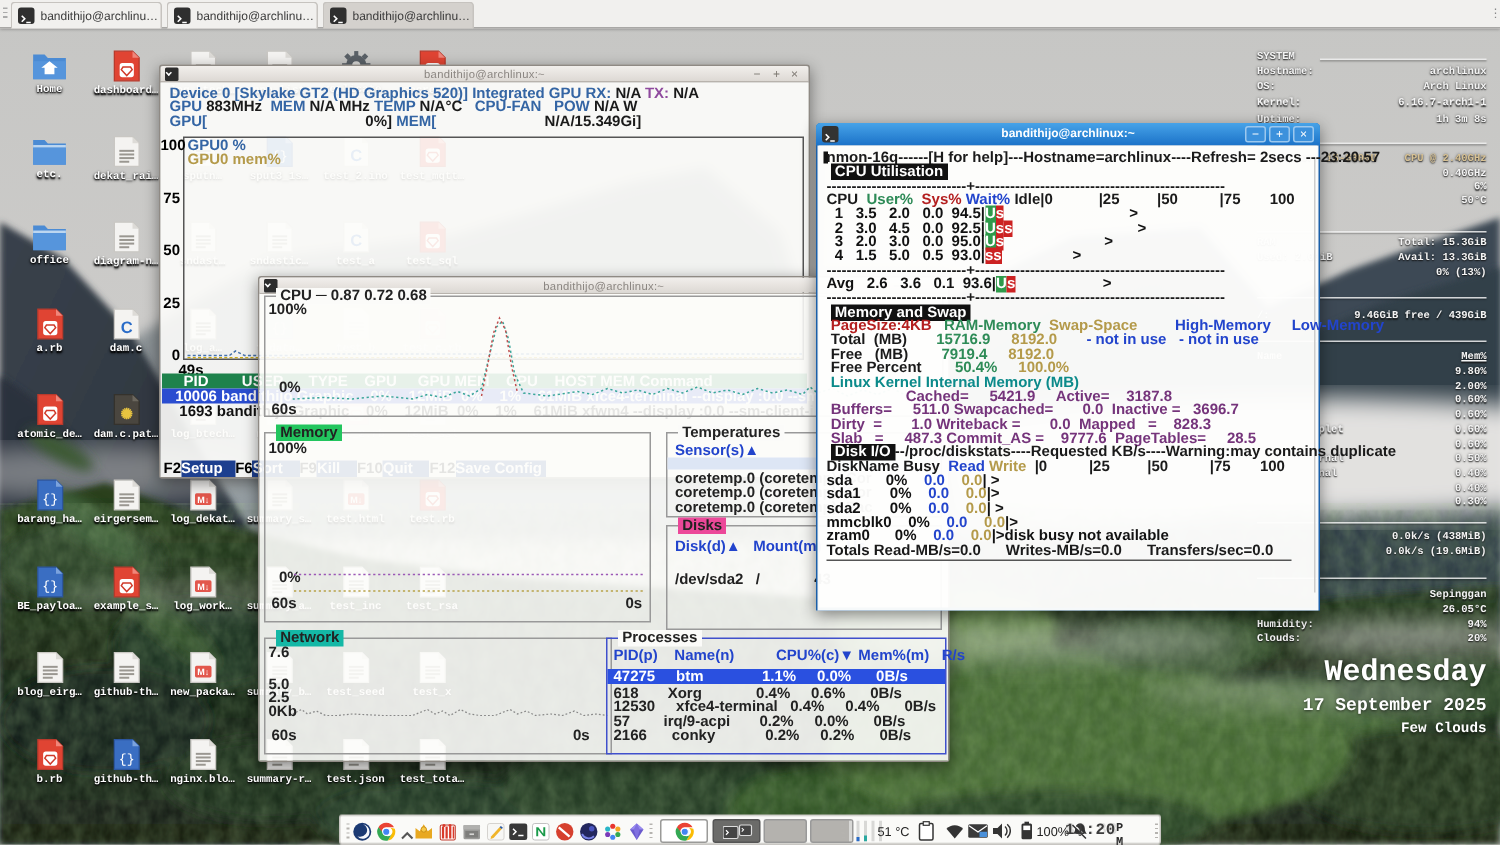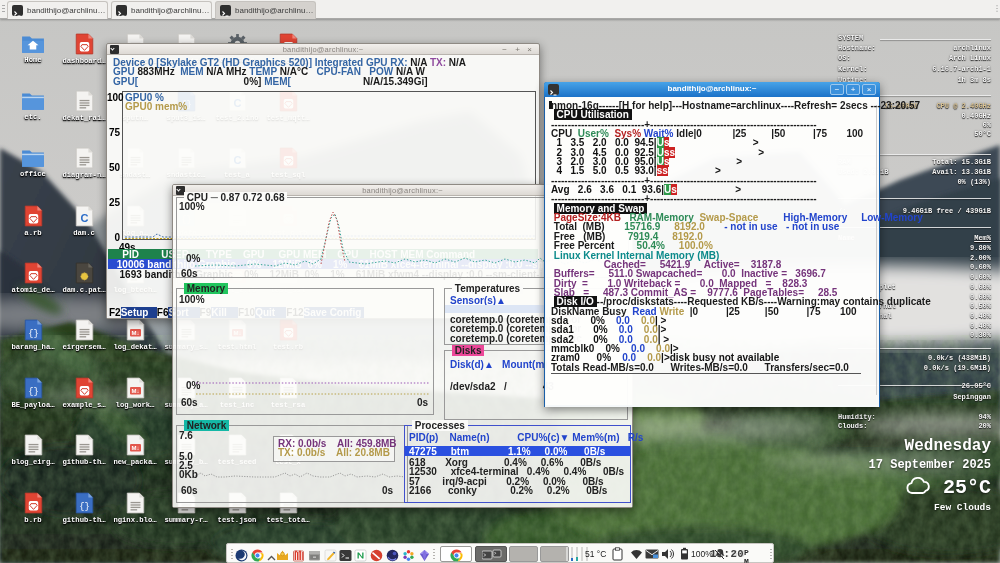--- a/index.html
+++ b/index.html
@@ -775,24 +775,20 @@
       <pre class="abs" style="left:277px;top:164px"><span class="bl" style="font-weight:bold">Disk(d)▲   Mount(m)      Us</span></pre>
       <pre class="abs" style="left:277px;top:186px;color:#222">/dev/sda2   /             43</pre>
       <div class="abs" style="left:3px;top:229px;width:232px;height:78px;border:1px solid #999"></div>
       <pre class="abs" style="left:11px;top:225px;background:rgba(253,253,251,.001);color:#222"><span style="background:#14b8a6"> Network </span></pre>
       <pre class="abs" style="left:6px;top:235px;color:#222">7.6</pre>
       <pre class="abs" style="left:6px;top:256px;color:#222">5.0</pre>
       <pre class="abs" style="left:6px;top:265px;color:#222">2.5</pre>
       <pre class="abs" style="left:6px;top:274px;color:#222">0Kb</pre>
       <pre class="abs" style="left:8px;top:290px;color:#222">60s</pre>
       <pre class="abs" style="left:209px;top:290px;color:#222">0s</pre>
-      <div class="abs" style="left:100px;top:240px;width:122px;height:26px;border:1px solid #999;background:rgba(253,253,251,.6)">
-        <pre style="padding:2px 0 0 4px"><span class="p">RX: 0.0b/s    All: 459.8MB</span>
-<span class="y">TX: 0.0b/s    All: 20.8MB</span></pre>
-      </div>
       <svg class="abs" style="left:22px;top:272px" width="210" height="12">
         <polyline fill="none" stroke="#888" stroke-width=".8" stroke-dasharray="1.2,1.4" points="0,8 6,5 10,8 16,6 22,9 30,9 40,8 60,9 80,9 90,5 95,8 100,6 105,9 112,5 118,8 125,9 135,9 145,5 150,8 156,6 162,9 172,8 180,9 188,6 194,9 202,8 210,9"></polyline>
       </svg>
       <div class="abs" style="left:231px;top:229px;width:227px;height:78px;border:1px solid #4050cc"></div>
       <pre class="abs" style="left:239px;top:225px;background:rgba(253,253,251,.001);color:#222"><span style="background:#fbfbf9"> Processes </span></pre>
       <pre class="abs" style="left:236px;top:237px"><span class="bl" style="font-weight:bold">PID(p)    Name(n)          CPU%(c)▼ Mem%(m)   R/s</span></pre>
       <div class="abs" style="left:232px;top:250px;width:225px;height:10px;background:#2a50e0"></div>
       <pre class="abs" style="left:236px;top:251px;color:#fff">47275     btm              1.1%     0.0%      0B/s</pre>
       <pre class="abs" style="left:236px;top:262px;color:#222">618       Xorg             0.4%     0.6%      0B/s
 12530     xfce4-terminal   0.4%     0.4%      0B/s
@@ -913,33 +909,30 @@
     <div class="ck ckr" style="right:9px;top:302.2px">0.50%</div>
     <div class="ck" style="left:879px;top:311.9px">nal</div>
     <div class="ck ckr" style="right:9px;top:311.9px">0.40%</div>
     <div class="ck ckr" style="right:9px;top:321.6px">0.40%</div>
     <div class="ck ckr" style="right:9px;top:331.3px">0.30%</div>
     <div class="ckline" style="left:838px;top:348px;width:153px"></div>
     <div class="ck ckr" style="right:9px;top:354px;">0.0k/s (438MiB)</div>
     <div class="ck ckr" style="right:9px;top:364px;">0.0k/s (19.6MiB)</div>
     <div class="ckline" style="left:838px;top:385px;width:153px"></div>
     <div class="ck ckr" style="right:9px;top:393px;">Sepinggan</div>
-    <div class="ck ckr" style="right:9px;top:382px;text-align:center;">26.05°C</div>
+    <div class="ck ckr" style="right:9px;top:403px;text-align:center;">26.05°C</div>
     <div class="ck" style="left:838px;top:413px;">Humidity:</div>
     <div class="ck ckr" style="right:9px;top:413px;">94%</div>
     <div class="ck" style="left:838px;top:422px;">Clouds:</div>
     <div class="ck ckr" style="right:9px;top:422px;">20%</div>
   </div>
 
 <div class="abs" style="right:9px;top:437px;font-family:&quot;Liberation Mono&quot;,monospace;font-weight:bold;color:#fff;text-shadow:0 1px 2px rgba(0,0,0,.6);text-align:right">
- <div style="font-size:16px">Wednesday</div>
+ <div style="font-size:20px">Wednesday</div>
  <div style="font-size:12px;margin-top:3px">17 September 2025</div>
- <div style="font-size:20px;margin-top:4px"><svg width="27" height="18" viewBox="0 0 27 18" style="vertical-align:-2px">
-        <path d="M8 16 a5 5 0 0 1 -.5 -9.9 a6.5 6.5 0 0 1 12.4 -1.2 a4.6 4.6 0 0 1 1.6 9 a4 4 0 0 1 -2.5 2.1 z" fill="none" stroke="#fff" stroke-width="1.8"></path>
-      </svg> 25°C</div>
  <div style="font-size:9.5px;margin-top:3px">Few Clouds</div>
 </div>
 
 <div class="abs" style="left:226px;top:543px;width:548px;height:20px;background:#fafaf8;border:1px solid #c8c6c2;border-radius:2px;z-index:8">
     <div class="abs" style="left:4px;top:5px;width:2px;height:10px;background:repeating-linear-gradient(#b5b3af 0,#b5b3af 1px,transparent 1px,transparent 3px)"></div>
     <div class="abs" style="left:8px;top:4px"><svg width="13" height="13" viewBox="0 0 13 13">
         <circle cx="6.5" cy="6.5" r="6" fill="#1b3a73"></circle>
         <path d="M6.5 1.5 a5 5 0 0 1 4.8 5.5 a4.5 4.5 0 0 1 -8 2.5 a5 5 0 0 0 5.5 -1.5 a4 4 0 0 0 -2.3 -6.5z" fill="#f5f8fc"></path>
       </svg></div>
     <div class="abs" style="left:24px;top:4px"><svg width="13" height="13" viewBox="0 0 13 13">

